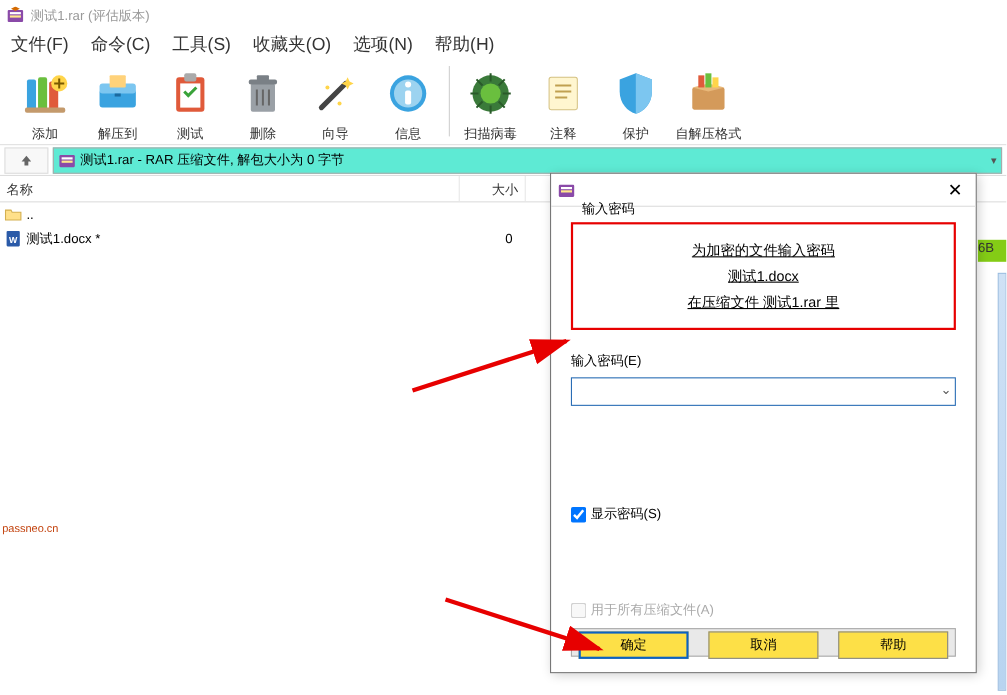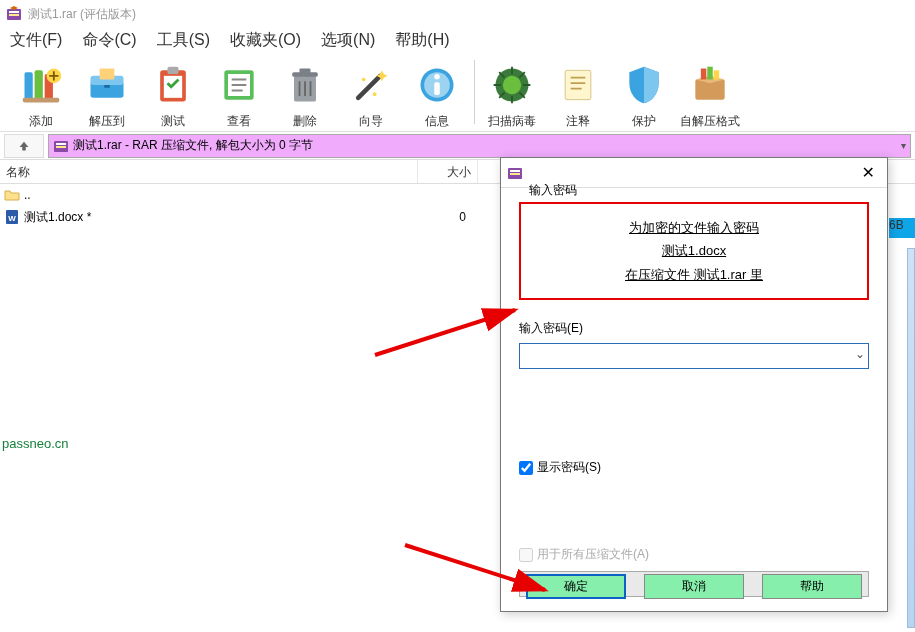--- a/index.html
+++ b/index.html
@@ -13,61 +13,61 @@
     .menubar .menu-item { padding: 2px 6px; font-size: 16px; color: #333; cursor: default; }
 
     .toolbar { height: 80px; display: flex; align-items: center; padding: 2px 8px 2px 8px; border-bottom: 1px solid #e0e0e0; position: relative; }
     .toolbar .tb-item { display: flex; flex-direction: column; align-items: center; justify-content: flex-end; width: 66px; height: 76px; cursor: default; }
     .toolbar .tb-item .icon-wrap { width: 48px; height: 48px; display: flex; align-items: center; justify-content: center; }
     .toolbar .tb-item .tb-label { font-size: 12px; color: #333; margin-top: 4px; }
     .toolbar .sep { width: 1px; height: 64px; background: #d0d0d0; margin: 0 4px; }
 
     .pathbar { height: 28px; display: flex; align-items: center; border-bottom: 1px solid #ddd; }
     .pathbar .up-btn { width: 40px; height: 24px; display: flex; align-items: center; justify-content: center; border: 1px solid #ddd; margin: 0 4px; background: #f8f8f8; }
-    .pathbar .path-box { flex: 1; height: 24px; border: 1px solid #aaa; display: flex; align-items: center; padding: 0 4px; margin-right: 4px; background: #f0abfc; }
+    .pathbar .path-box { flex: 1; height: 24px; border: 1px solid #aaa; display: flex; align-items: center; padding: 0 4px; margin-right: 4px; background: #5eead4; }
     .pathbar .path-icon { width: 16px; height: 16px; margin-right: 4px; }
     .pathbar .path-text { font-size: 12px; flex: 1; }
     .pathbar .dd { font-size: 10px; color: #555; margin-left: 4px; }
 
     .list-header { height: 24px; display: flex; border-bottom: 1px solid #ddd; }
     .list-header .col { padding: 4px 6px; font-size: 12px; border-right: 1px solid #e8e8e8; color: #333; }
     .col-name { width: 418px; }
     .col-size { width: 60px; text-align: right; }
     .col-comp { width: 58px; text-align: right; }
 
     .list-body { position: relative; }
     .list-row { height: 22px; display: flex; align-items: center; }
     .list-row .ic { width: 16px; height: 16px; margin: 0 4px; display: flex; align-items: center; justify-content: center; }
     .list-row .nm { font-size: 12px; flex: 0 0 390px; }
     .list-row .sz { width: 60px; text-align: right; font-size: 12px; padding-right: 8px; }
 
-    .watermark { position: absolute; top: 436px; left: 2px; font-size: 13px; color: #15803d; }
+    .watermark { position: absolute; top: 476px; left: 2px; font-size: 10px; color: #c2410c; }
 
     
     .dialog { position: absolute; left: 500px; top: 157px; width: 388px; height: 455px; border: 1px solid #777; background: #fff; box-shadow: 2px 2px 10px rgba(0,0,0,0.2); }
     .dlg-title { height: 30px; display: flex; align-items: center; padding: 0 6px; border-bottom: 1px solid #ddd; }
     .dlg-title .dlg-icon { width: 16px; height: 16px; margin-right: 6px; }
     .dlg-title .dlg-text { flex: 1; font-size: 12px; margin-top: 35px; }
     .dlg-title .dlg-close { font-size: 16px; padding: 0 6px; cursor: default; }
 
     .dlg-body { padding: 14px 18px; }
     .red-box { border: 2px solid #e70000; padding: 12px 8px; text-align: center; line-height: 1.8; font-size: 13px; margin-bottom: 20px; text-decoration: underline; }
     .fld-label { font-size: 12px; margin-bottom: 6px; }
     .pw-wrap { position: relative; }
     .pw-input { width: 100%; height: 26px; border: 1px solid #2a6db5; padding: 0 22px 0 6px; font-size: 12px; outline: none; }
     .pw-dd { position: absolute; right: 4px; top: 4px; font-size: 12px; color: #555; }
     .chk-row { display: flex; align-items: center; margin-top: 90px; font-size: 12px; gap: 4px; }
     .chk-row.disabled { color: #aaa; margin-top: 70px; }
     .chk-row input { width: 14px; height: 14px; }
     .org-btn { width: 100%; height: 26px; margin-top: 8px; border: 1px solid #aaa; background: #e9e9e9; font-size: 12px; }
     .dlg-footer { position: absolute; bottom: 12px; left: 18px; right: 18px; display: flex; gap: 18px; justify-content: center; }
-    .dlg-footer button { width: 100px; height: 25px; border: 1px solid #888; background: #86efac; font-size: 12px; }
+    .dlg-footer button { width: 100px; height: 25px; border: 1px solid #888; background: #fde047; font-size: 12px; }
     .dlg-footer button.primary { border: 2px solid #0b61c4; }
 
-    .right-strip { position: absolute; right: 0; top: 218px; width: 26px; height: 20px; background: #0ea5e9; color: #333; font-size: 12px; text-align: left; }
+    .right-strip { position: absolute; right: 0; top: 218px; width: 26px; height: 20px; background: #84cc16; color: #333; font-size: 12px; text-align: left; }
     .right-blue { position: absolute; right: 0; top: 248px; width: 8px; height: 380px; background: linear-gradient(#cfe1f5,#b8d4f0); border: 1px solid #9bbde0; }
 
     .arrow { position: absolute; pointer-events: none; }
   </style>
 </head>
 <body>
 
 <div class="titlebar">
   <span class="app-icon">
     <svg viewBox="0 0 16 16" width="16" height="16">
@@ -117,30 +117,20 @@
   <div class="tb-item">
     <span class="icon-wrap">
       <svg viewBox="0 0 48 48" width="44" height="44">
           <rect x="10" y="8" width="28" height="34" rx="3" fill="#e05a3a"></rect>
           <rect x="14" y="14" width="20" height="24" fill="#fff"></rect>
           <rect x="18" y="4" width="12" height="8" rx="2" fill="#aaa"></rect>
           <path d="M18 22l4 4 8-8" stroke="#3aa33a" stroke-width="3" fill="none"></path>
         </svg>
     </span>
     <span class="tb-label">测试</span>
-  </div>
-  <div class="tb-item">
-    <span class="icon-wrap">
-      <svg viewBox="0 0 48 48" width="44" height="44">
-          <rect x="8" y="8" width="32" height="32" rx="3" fill="#5abf5a"></rect>
-          <rect x="12" y="12" width="24" height="24" fill="#fff"></rect>
-          <path d="M16 18h16M16 24h16M16 30h12" stroke="#888" stroke-width="2"></path>
-        </svg>
-    </span>
-    <span class="tb-label">查看</span>
   </div>
   <div class="tb-item">
     <span class="icon-wrap">
       <svg viewBox="0 0 48 48" width="44" height="44">
           <rect x="12" y="14" width="24" height="28" rx="2" fill="#9aa0a6"></rect>
           <rect x="10" y="10" width="28" height="5" rx="2" fill="#7a8086"></rect>
           <rect x="18" y="6" width="12" height="5" rx="1" fill="#7a8086"></rect>
           <path d="M18 20v16M24 20v16M30 20v16" stroke="#666" stroke-width="2"></path>
         </svg>
     </span>

